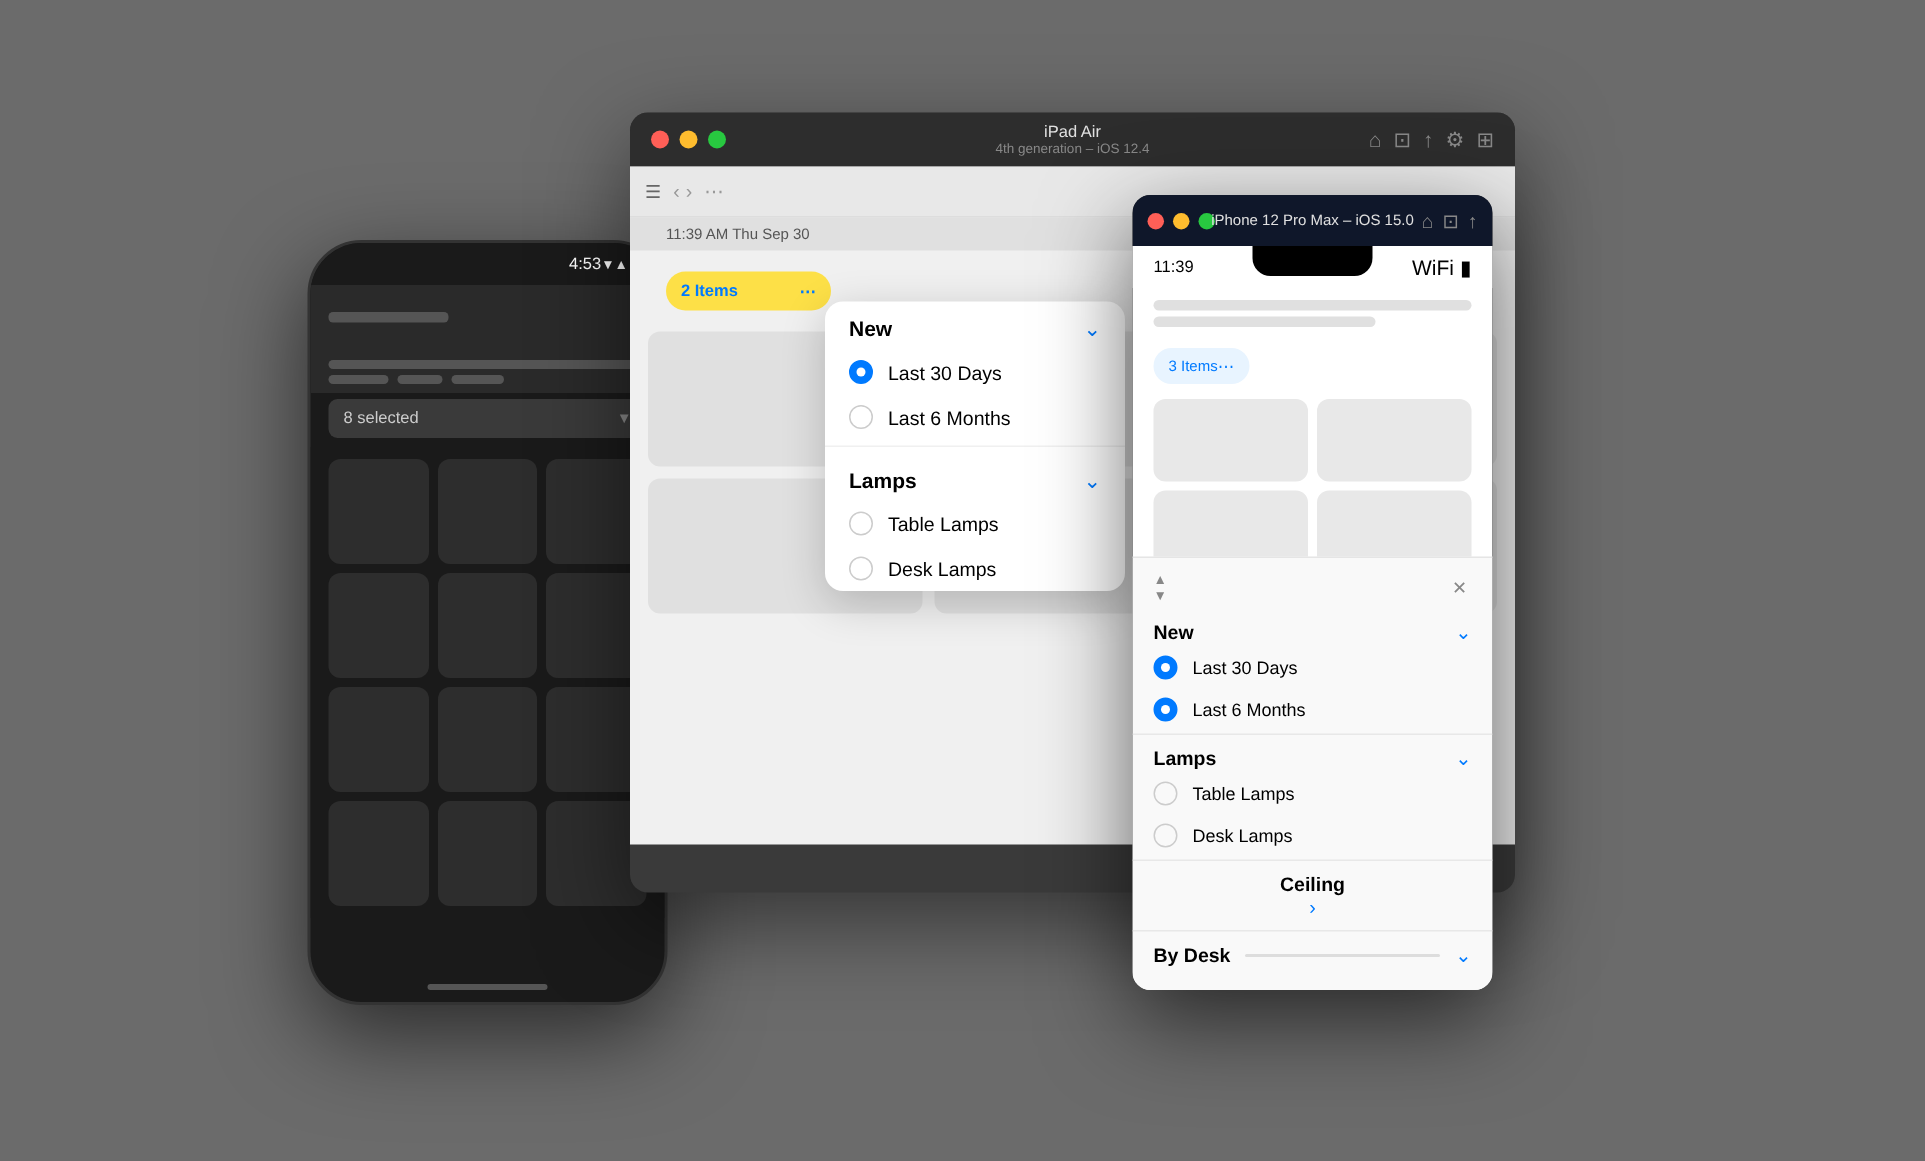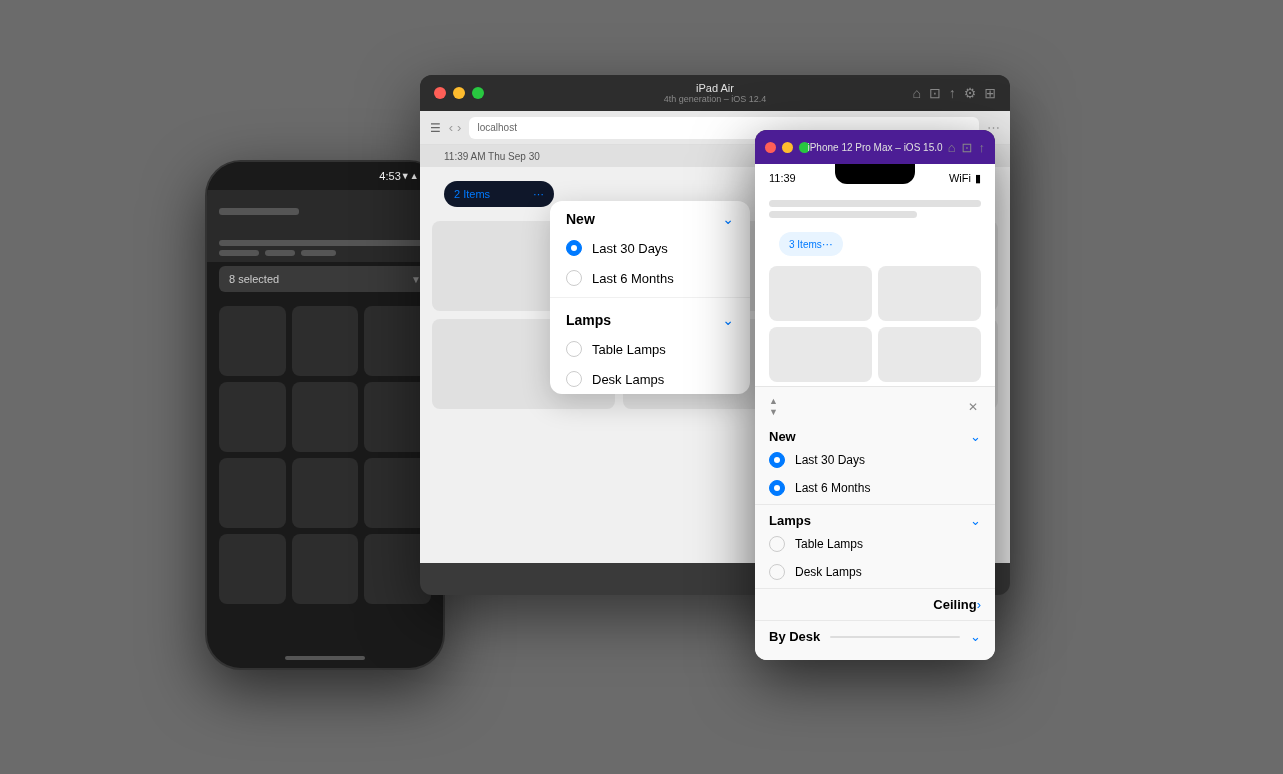--- a/index.html
+++ b/index.html
@@ -214,28 +214,29 @@
       background: #e0e0e0;
       display: flex;
       align-items: center;
       padding: 0 24px;
       justify-content: space-between;
     }
     .ipad-date-text { font-size: 10px; color: #555; }
     .ipad-date-dots { font-size: 13px; color: #777; letter-spacing: 1px; }
     .ipad-items-bar {
       margin: 8px 12px;
-      background: #0f172a;
+      background: #fde047;
       border-radius: 14px;
       height: 26px;
       display: flex;
       align-items: center;
       padding: 0 10px;
       justify-content: space-between;
       width: 110px;
+      font-weight: bold;
     }
     .ipad-items-text { color: #007aff; font-size: 11px; }
     .ipad-items-dots { color: #007aff; font-size: 11px; }
     .ipad-grid {
       padding: 0 12px 8px;
       display: grid;
       grid-template-columns: 1fr 1fr 1fr;
       gap: 8px;
     }
     .ipad-grid-item {
@@ -327,21 +328,21 @@
       width: 240px;
       height: 530px;
       background: #3a3a3a;
       border-radius: 12px;
       box-shadow: 0 20px 60px rgba(0,0,0,0.6);
       z-index: 5;
       overflow: hidden;
     }
     .iphone-titlebar {
       height: 34px;
-      background: #4c1d95;
+      background: #0f172a;
       display: flex;
       align-items: center;
       padding: 4px 10px;
       position: relative;
     }
     .iphone-traffic-lights {
       display: flex;
       gap: 6px;
     }
     .iphone-tl {
@@ -383,21 +384,21 @@
     .iphone-time {
       font-size: 11px;
       font-weight: 400;
       color: #000;
     }
     .iphone-status-icons {
       display: flex;
       gap: 4px;
       align-items: center;
     }
-    .iphone-status-icons span { font-size: 11px; color: #000; }
+    .iphone-status-icons span { font-size: 14px; color: #000; }
     .iphone-notch {
       position: absolute;
       top: 0;
       left: 50%;
       transform: translateX(-50%);
       width: 80px;
       height: 20px;
       background: #000;
       border-radius: 0 0 12px 12px;
     }
@@ -520,21 +521,22 @@
     }
     .iphone-panel-divider {
       height: 1px;
       background: #e8e8e8;
       margin: 2px 0;
     }
     .iphone-panel-section-row {
       padding: 6px 14px;
       display: flex;
       align-items: center;
-      justify-content: flex-end;
+      justify-content: space-between;
+      flex-direction: column;
     }
     .iphone-panel-section-label {
       font-size: 13px;
       font-weight: 600;
       color: #000;
     }
     .iphone-panel-section-right {
       color: #007aff;
       font-size: 13px;
     }
@@ -627,23 +629,20 @@
     </div>
   </div>
 
   <div class="ipad-content">
     <div class="ipad-inner-nav">
       <span class="ipad-nav-icon">☰</span>
       <div class="ipad-nav-arrows">
         <span>‹</span>
         <span>›</span>
       </div>
-      <div class="ipad-nav-addr">
-        <span class="ipad-nav-addr-text">localhost</span>
-      </div>
       <span class="ipad-nav-share">⋯</span>
     </div>
     <div class="ipad-date-bar">
       <span class="ipad-date-text">11:39 AM  Thu Sep 30</span>
       <span class="ipad-date-dots">···</span>
     </div>
     <div style="display:flex;align-items:center;padding:6px 12px;">
       <div class="ipad-items-bar">
         <span class="ipad-items-text">2 Items</span>
         <span class="ipad-items-dots">⋯</span>
@@ -713,21 +712,21 @@
       <div class="iphone-status-icons">
         <span>WiFi</span>
         <span>▮</span>
       </div>
     </div>
     <div class="iphone-content">
       <div class="iphone-header-lines">
         <div class="iphone-header-line iphone-hl-1"></div>
         <div class="iphone-header-line iphone-hl-2"></div>
       </div>
-      <div style="display:flex;align-items:center;padding:2px 10px;">
+      <div style="display:flex;align-items:center;padding:2px 0;">
         <div class="iphone-items-bar">
           <span class="iphone-items-text">3 Items</span>
           <span class="iphone-items-dots">⋯</span>
         </div>
       </div>
       <div class="iphone-mini-grid">
         <div class="iphone-mini-item"></div>
         <div class="iphone-mini-item"></div>
         <div class="iphone-mini-item"></div>
         <div class="iphone-mini-item"></div>

